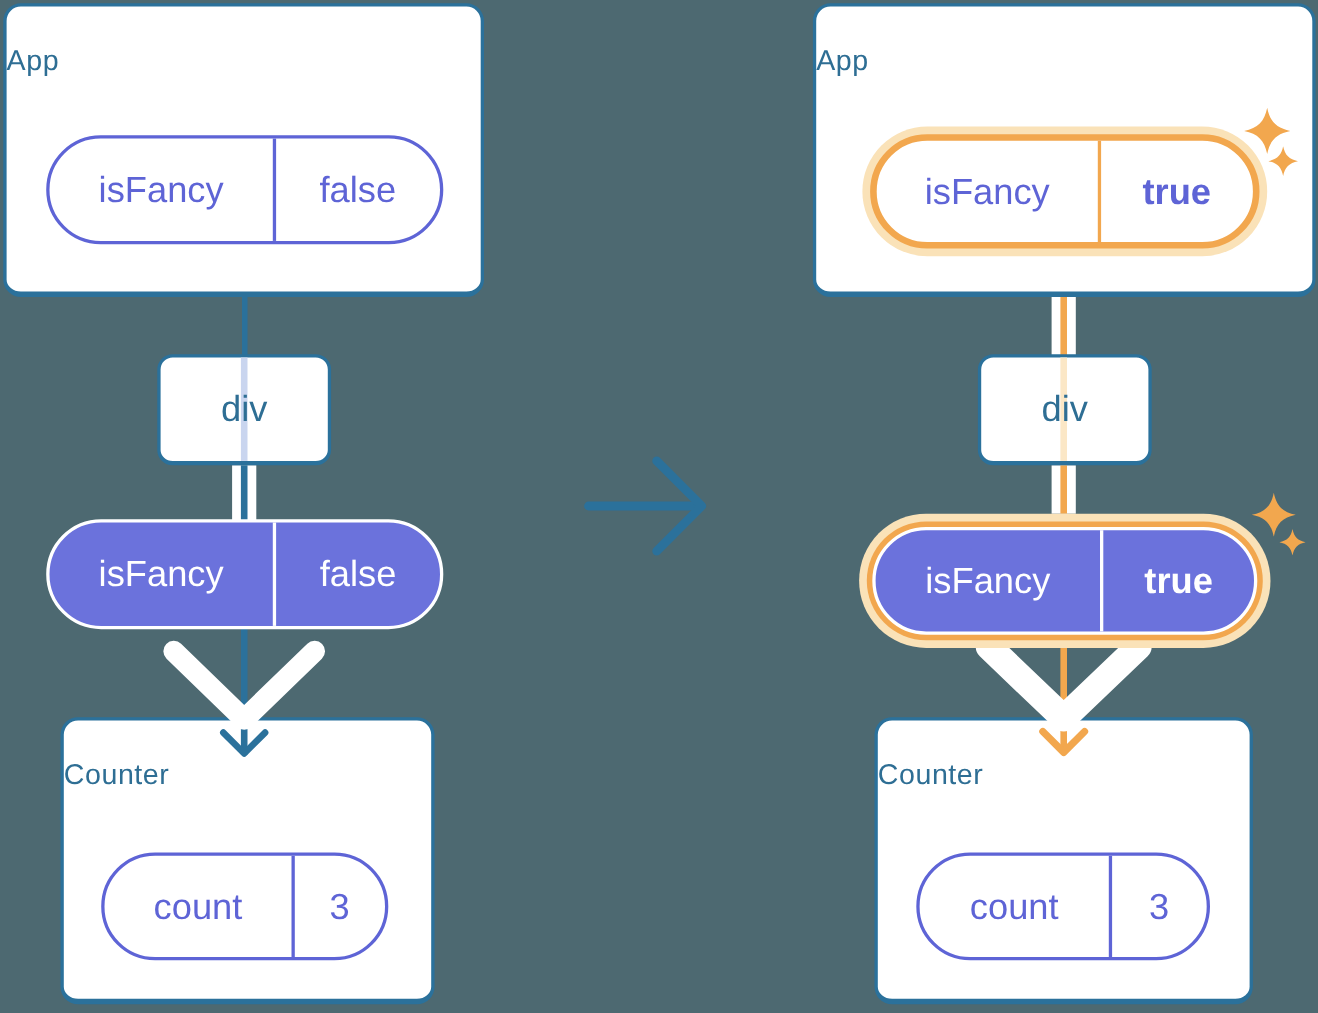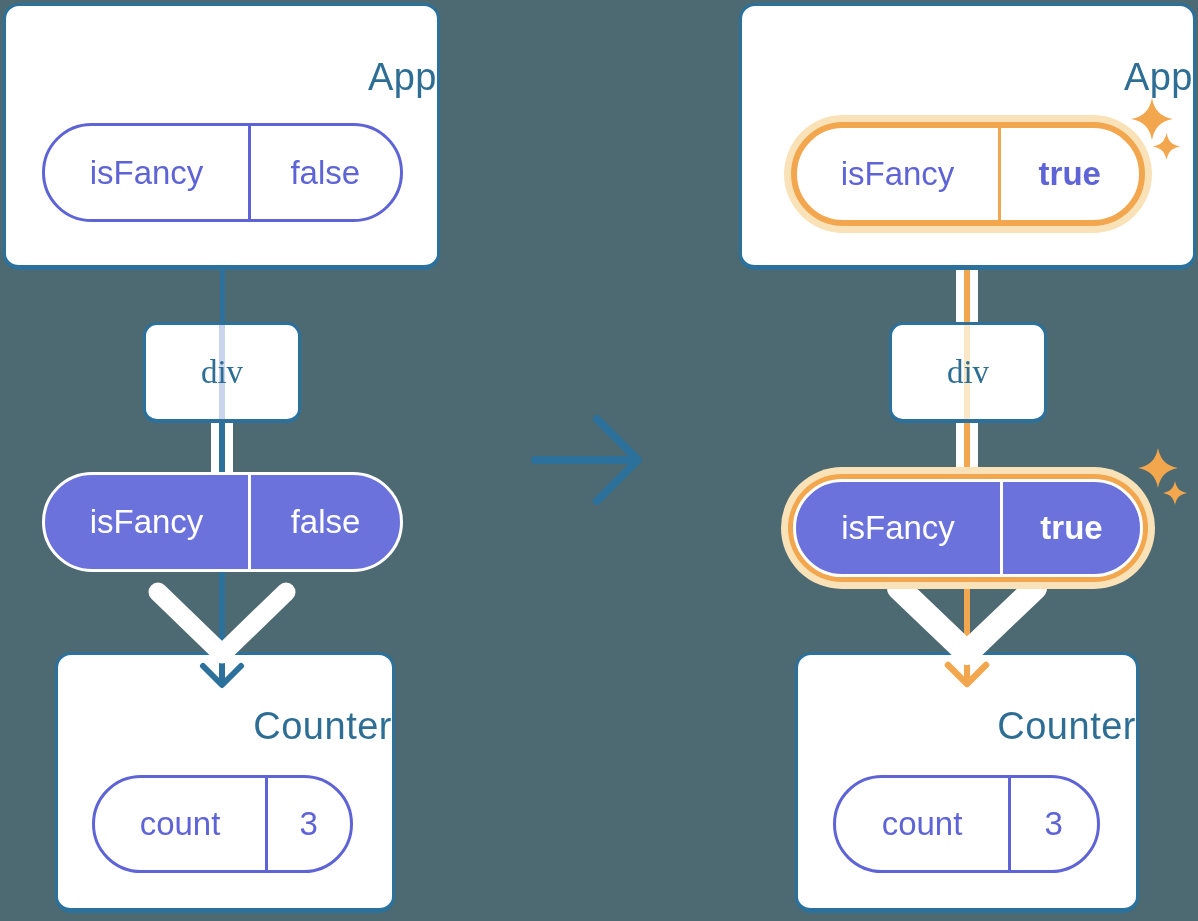--- a/index.html
+++ b/index.html
@@ -14,31 +14,31 @@
     font-family:"Liberation Sans",sans-serif;position:relative;
   }
   .canvas{position:absolute;inset:0;}
   
   .card{
     position:absolute;background:var(--white);
     border:3px solid var(--teal);border-bottom-width:5px;
     border-radius:16px;box-sizing:border-box;z-index:1;
   }
   .card-title{
-    position:absolute;top:50px;left:0;right:0;text-align:right;
-    color:var(--teal-text);font-size:38px;letter-spacing:.5px;
+    position:absolute;top:34px;left:0;right:0;text-align:left;
+    color:var(--teal-text);font-size:26px;letter-spacing:.5px;
   }
   .div-card{
     position:absolute;background:var(--white);
     border:3px solid var(--teal);border-bottom-width:4px;border-radius:14px;
     box-sizing:border-box;display:flex;align-items:center;justify-content:center;
     color:var(--teal-text);font-size:33px;z-index:2;
   }
   .inner-line{position:absolute;top:0;bottom:0;width:6px;z-index:0;}
-  .div-label{position:relative;z-index:1;font-family:Liberation Serif, serif;}
+  .div-label{position:relative;z-index:1;}
   
   .pill{
     position:absolute;display:flex;align-items:stretch;border-radius:999px;
     box-sizing:border-box;font-size:33px;z-index:4;background:var(--white);
   }
   .pill .cell{display:flex;align-items:center;justify-content:center;}
   .pill .divider{width:3px;align-self:stretch;}
   .pill-outline{border:3px solid var(--purple);color:var(--purple);}
   .pill-outline .divider{background:var(--purple);width:2.5px;}
   .pill-filled{background:var(--purple-fill);border:3px solid var(--white);color:var(--white);}

